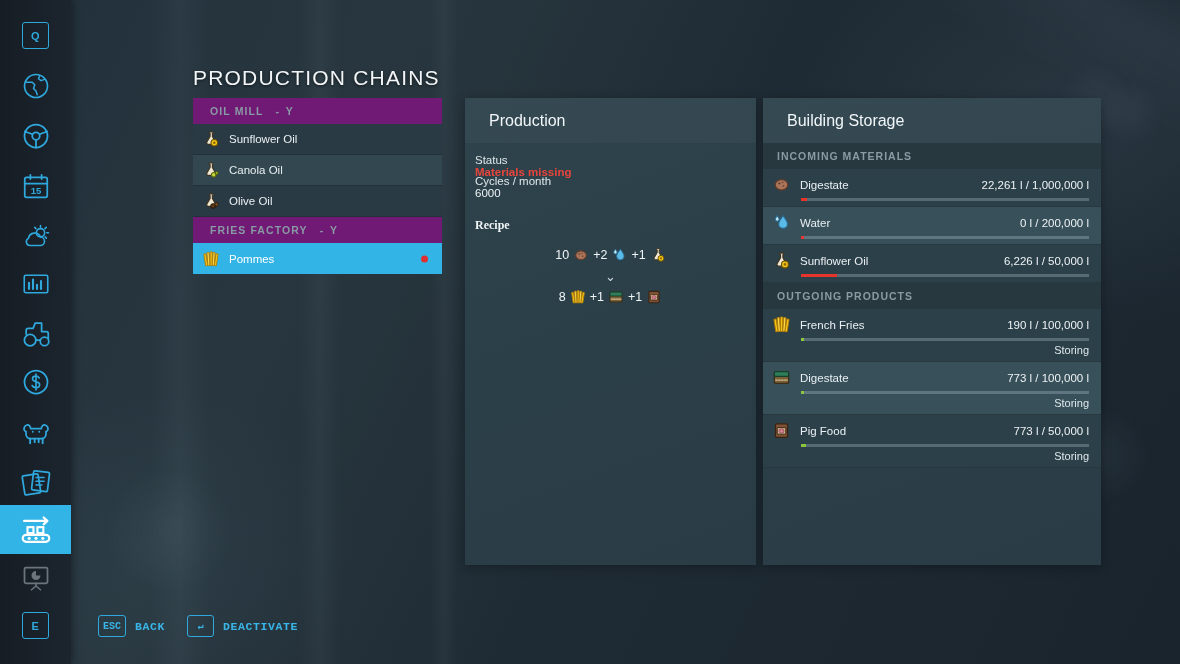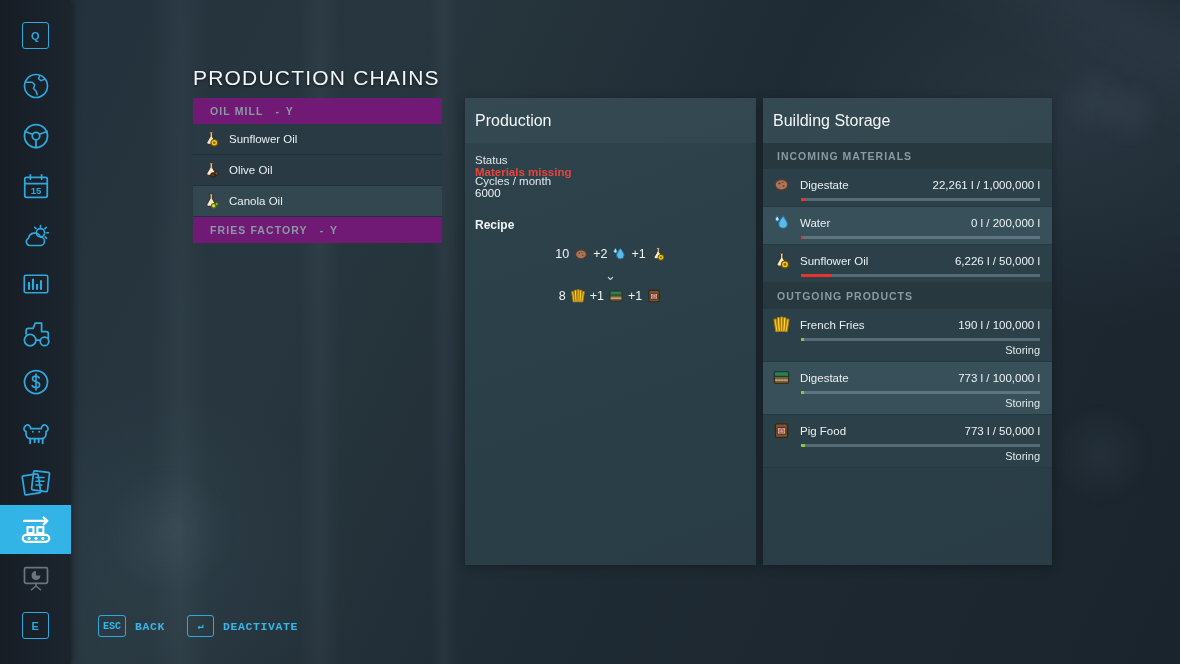--- a/index.html
+++ b/index.html
@@ -110,45 +110,45 @@
     background: #e03030;
   }
 
   
   .panel {
     position: absolute;
     background: linear-gradient(160deg, #2e434c 0%, #2b3f48 55%, #2a3d46 100%);
     box-shadow: 0 2px 10px rgba(0,0,0,0.3);
   }
   #panel-production { left: 465px; top: 98px; width: 291px; height: 467px; }
-  #panel-storage    { left: 763px; top: 98px; width: 289px; height: 467px; }
+  #panel-storage    { left: 763px; top: 98px; width: 338px; height: 467px; }
   .panel-head {
     height: 45px;
     background: rgba(255,255,255,0.035);
     display: flex; align-items: center;
-    padding-left: 10px;
+    padding-left: 24px;
   }
   .panel-head .ptitle {
     font-size: 16px; color: #f1f6f8; font-weight: 400;
   }
 
   
   .prod-rows { padding: 11px 11px 0 10px; }
   .prod-row {
     display: flex; justify-content: space-between; align-items: baseline;
     height: 21px;
     flex-direction: column;
   }
   .prod-row .lbl { font-size: 11.5px; color: #dfe7ea; }
   .prod-row .val { font-size: 11.5px; color: #eef3f5; }
   .prod-row .val.warn { color: #e8453c; font-weight: bold; }
 
   .recipe-title {
     margin: 22px 0 0 10px;
-    font-size: 12px; font-weight: bold; color: #eff4f6;
+    font-size: 12px; font-weight: bold; color: #eff4f6; font-family: Liberation Serif, serif;
   }
   .recipe-body {
     margin-top: 11px;
     display: flex; flex-direction: column; align-items: center;
   }
   .recipe-line {
     display: flex; align-items: center; justify-content: center;
     gap: 4px;
     font-size: 12.5px; color: #f0f5f7;
     height: 22px;
@@ -348,39 +348,52 @@
       <span class="gkey">- Y</span>
     </div>
     <div class="chain-row">
       <span><svg class="pix" width="18" height="18" viewBox="0 0 24 24" fill="none">
           <path d="M9.6 2.6h5.4v1.8h-1.2v4.2l4.2 7.2c.9 1.6-.2 3.4-2 3.4H8.6c-1.8 0-2.9-1.8-2-3.4l4.2-7.2V4.4H9.6V2.6Z" fill="#f3ead6" stroke="#3d3323" stroke-width="1.5" stroke-linejoin="round"></path>
           <circle cx="16.4" cy="17" r="4.4" fill="#f2c516" stroke="#6b5104" stroke-width="1.5"></circle>
           <circle cx="16.4" cy="17" r="1.7" fill="#8a6a08"></circle>
         </svg></span>
       <span class="rlabel">Sunflower Oil</span>
     </div>
+    <div class="chain-row alt">
+      <span><svg class="pix" width="18" height="18" viewBox="0 0 24 24" fill="none">
+          <path d="M9.6 2.6h5.4v1.8h-1.2v4.2l4.2 7.2c.9 1.6-.2 3.4-2 3.4H8.6c-1.8 0-2.9-1.8-2-3.4l4.2-7.2V4.4H9.6V2.6Z" fill="#f3ead6" stroke="#3d3323" stroke-width="1.5" stroke-linejoin="round"></path>
+          <circle cx="15.6" cy="18.4" r="3" fill="#c8d63a" stroke="#5d6b10" stroke-width="1.4"></circle>
+          <circle cx="19.6" cy="16" r="2" fill="#9eb424" stroke="#4c5a0c" stroke-width="1.2"></circle>
+        </svg></span>
+      <span class="rlabel">Canola Oil</span>
+    </div>
     <div class="chain-row">
       <span><svg class="pix" width="18" height="18" viewBox="0 0 24 24" fill="none">
           <path d="M9.6 2.6h5.4v1.8h-1.2v4.2l4.2 7.2c.9 1.6-.2 3.4-2 3.4H8.6c-1.8 0-2.9-1.8-2-3.4l4.2-7.2V4.4H9.6V2.6Z" fill="#f3ead6" stroke="#3d3323" stroke-width="1.5" stroke-linejoin="round"></path>
           <circle cx="14.8" cy="18.6" r="3" fill="#5e3a1c" stroke="#2c1a08" stroke-width="1.4"></circle>
           <circle cx="19.4" cy="16.6" r="2.4" fill="#7a4f24" stroke="#2c1a08" stroke-width="1.3"></circle>
         </svg></span>
       <span class="rlabel">Olive Oil</span>
     </div>
-    <div class="chain-row alt">
-      <span><svg class="pix" width="18" height="18" viewBox="0 0 24 24" fill="none">
-          <path d="M9.6 2.6h5.4v1.8h-1.2v4.2l4.2 7.2c.9 1.6-.2 3.4-2 3.4H8.6c-1.8 0-2.9-1.8-2-3.4l4.2-7.2V4.4H9.6V2.6Z" fill="#f3ead6" stroke="#3d3323" stroke-width="1.5" stroke-linejoin="round"></path>
-          <circle cx="15.6" cy="18.4" r="3" fill="#c8d63a" stroke="#5d6b10" stroke-width="1.4"></circle>
-          <circle cx="19.6" cy="16" r="2" fill="#9eb424" stroke="#4c5a0c" stroke-width="1.2"></circle>
-        </svg></span>
-      <span class="rlabel">Canola Oil</span>
-    </div>
     <div class="chain-group-head">
       <span>FRIES FACTORY</span>
       <span class="gkey">- Y</span>
+    </div>
+    <div class="chain-row selected">
+      <span><svg class="pix" width="18" height="18" viewBox="0 0 24 24" fill="none">
+          <g stroke="#b07c06" stroke-width="1.2">
+            <rect x="3.6" y="5" width="2.8" height="16" fill="#f5c518" rx=".5" transform="rotate(-9 5 13)"></rect>
+            <rect x="7.2" y="3.2" width="2.8" height="17.6" fill="#fcd94a" rx=".5" transform="rotate(-4 8.6 12)"></rect>
+            <rect x="10.8" y="2.4" width="2.8" height="18.4" fill="#f5c518" rx=".5"></rect>
+            <rect x="14.2" y="3.2" width="2.8" height="17.6" fill="#fcd94a" rx=".5" transform="rotate(4 15.6 12)"></rect>
+            <rect x="17.6" y="5" width="2.8" height="16" fill="#f5c518" rx=".5" transform="rotate(9 19 13)"></rect>
+          </g>
+        </svg></span>
+      <span class="rlabel">Pommes</span>
+      <span class="status-dot" style="background: rgb(224, 48, 48);"></span>
     </div>
   </div>
 
 <section class="panel" id="panel-production">
   <div class="panel-head">
     <span class="ptitle">Production</span>
   </div>
   <div class="prod-rows">
       <div class="prod-row">
         <span class="lbl">Status</span>

